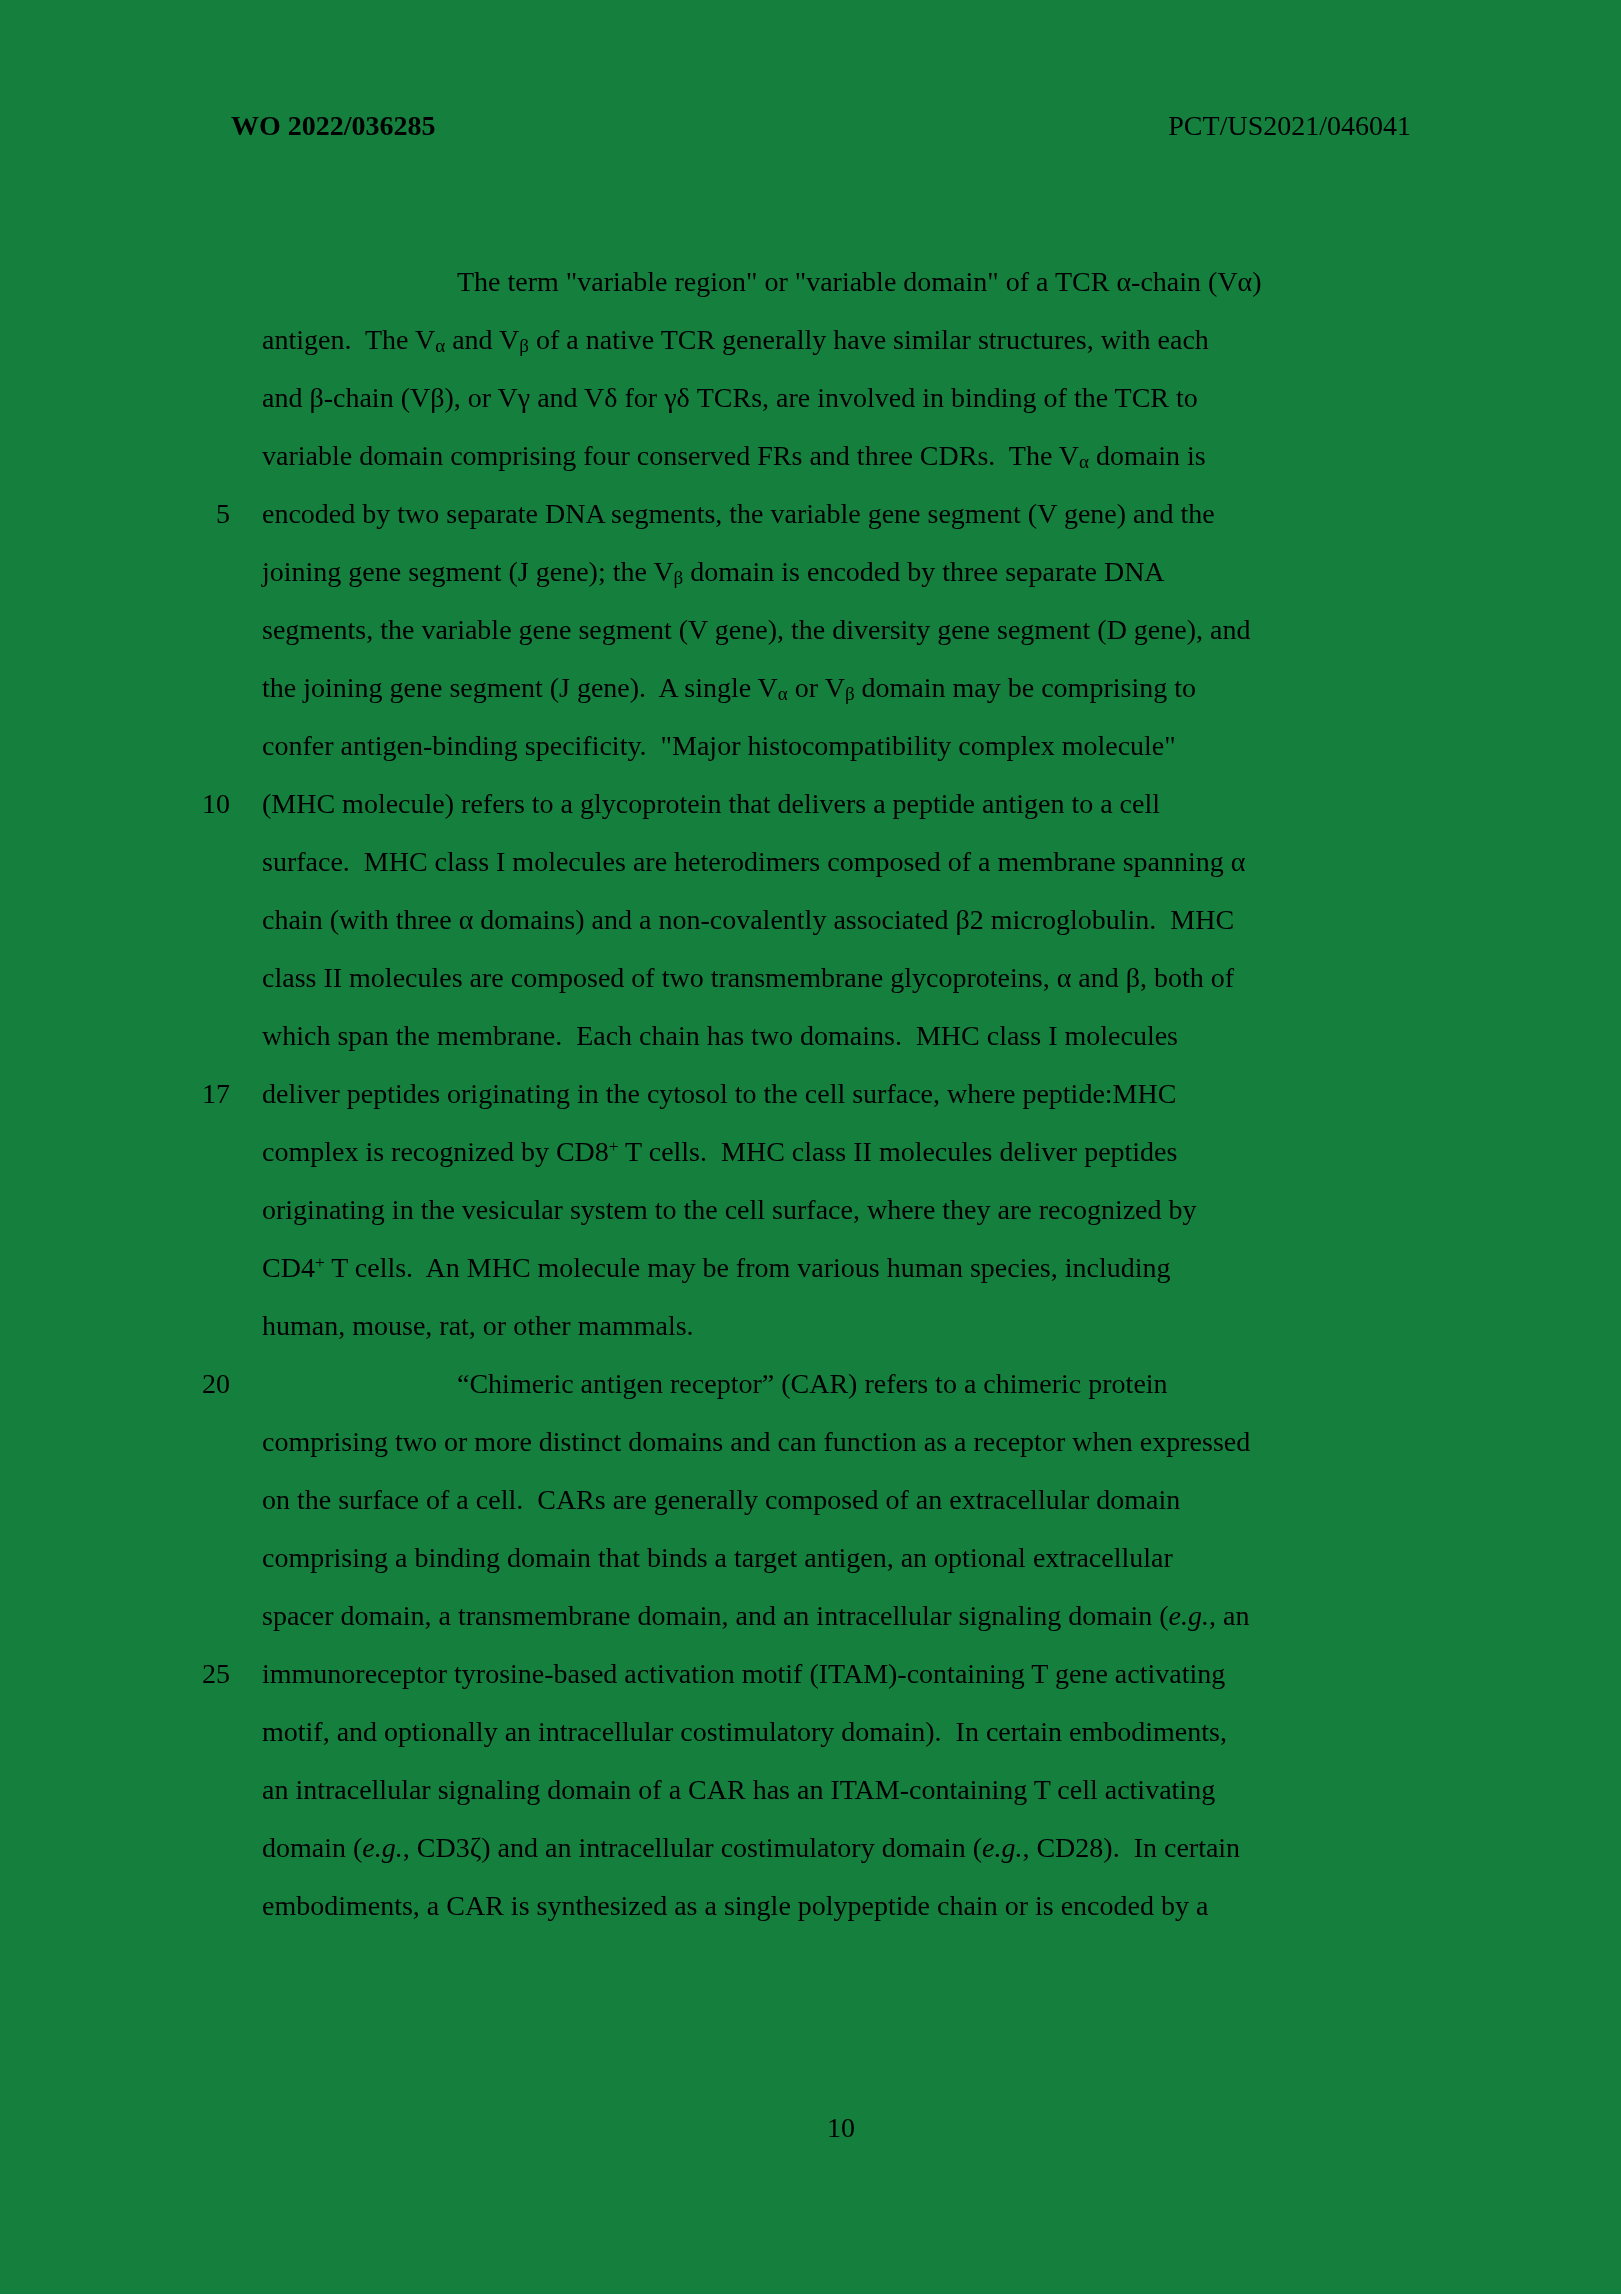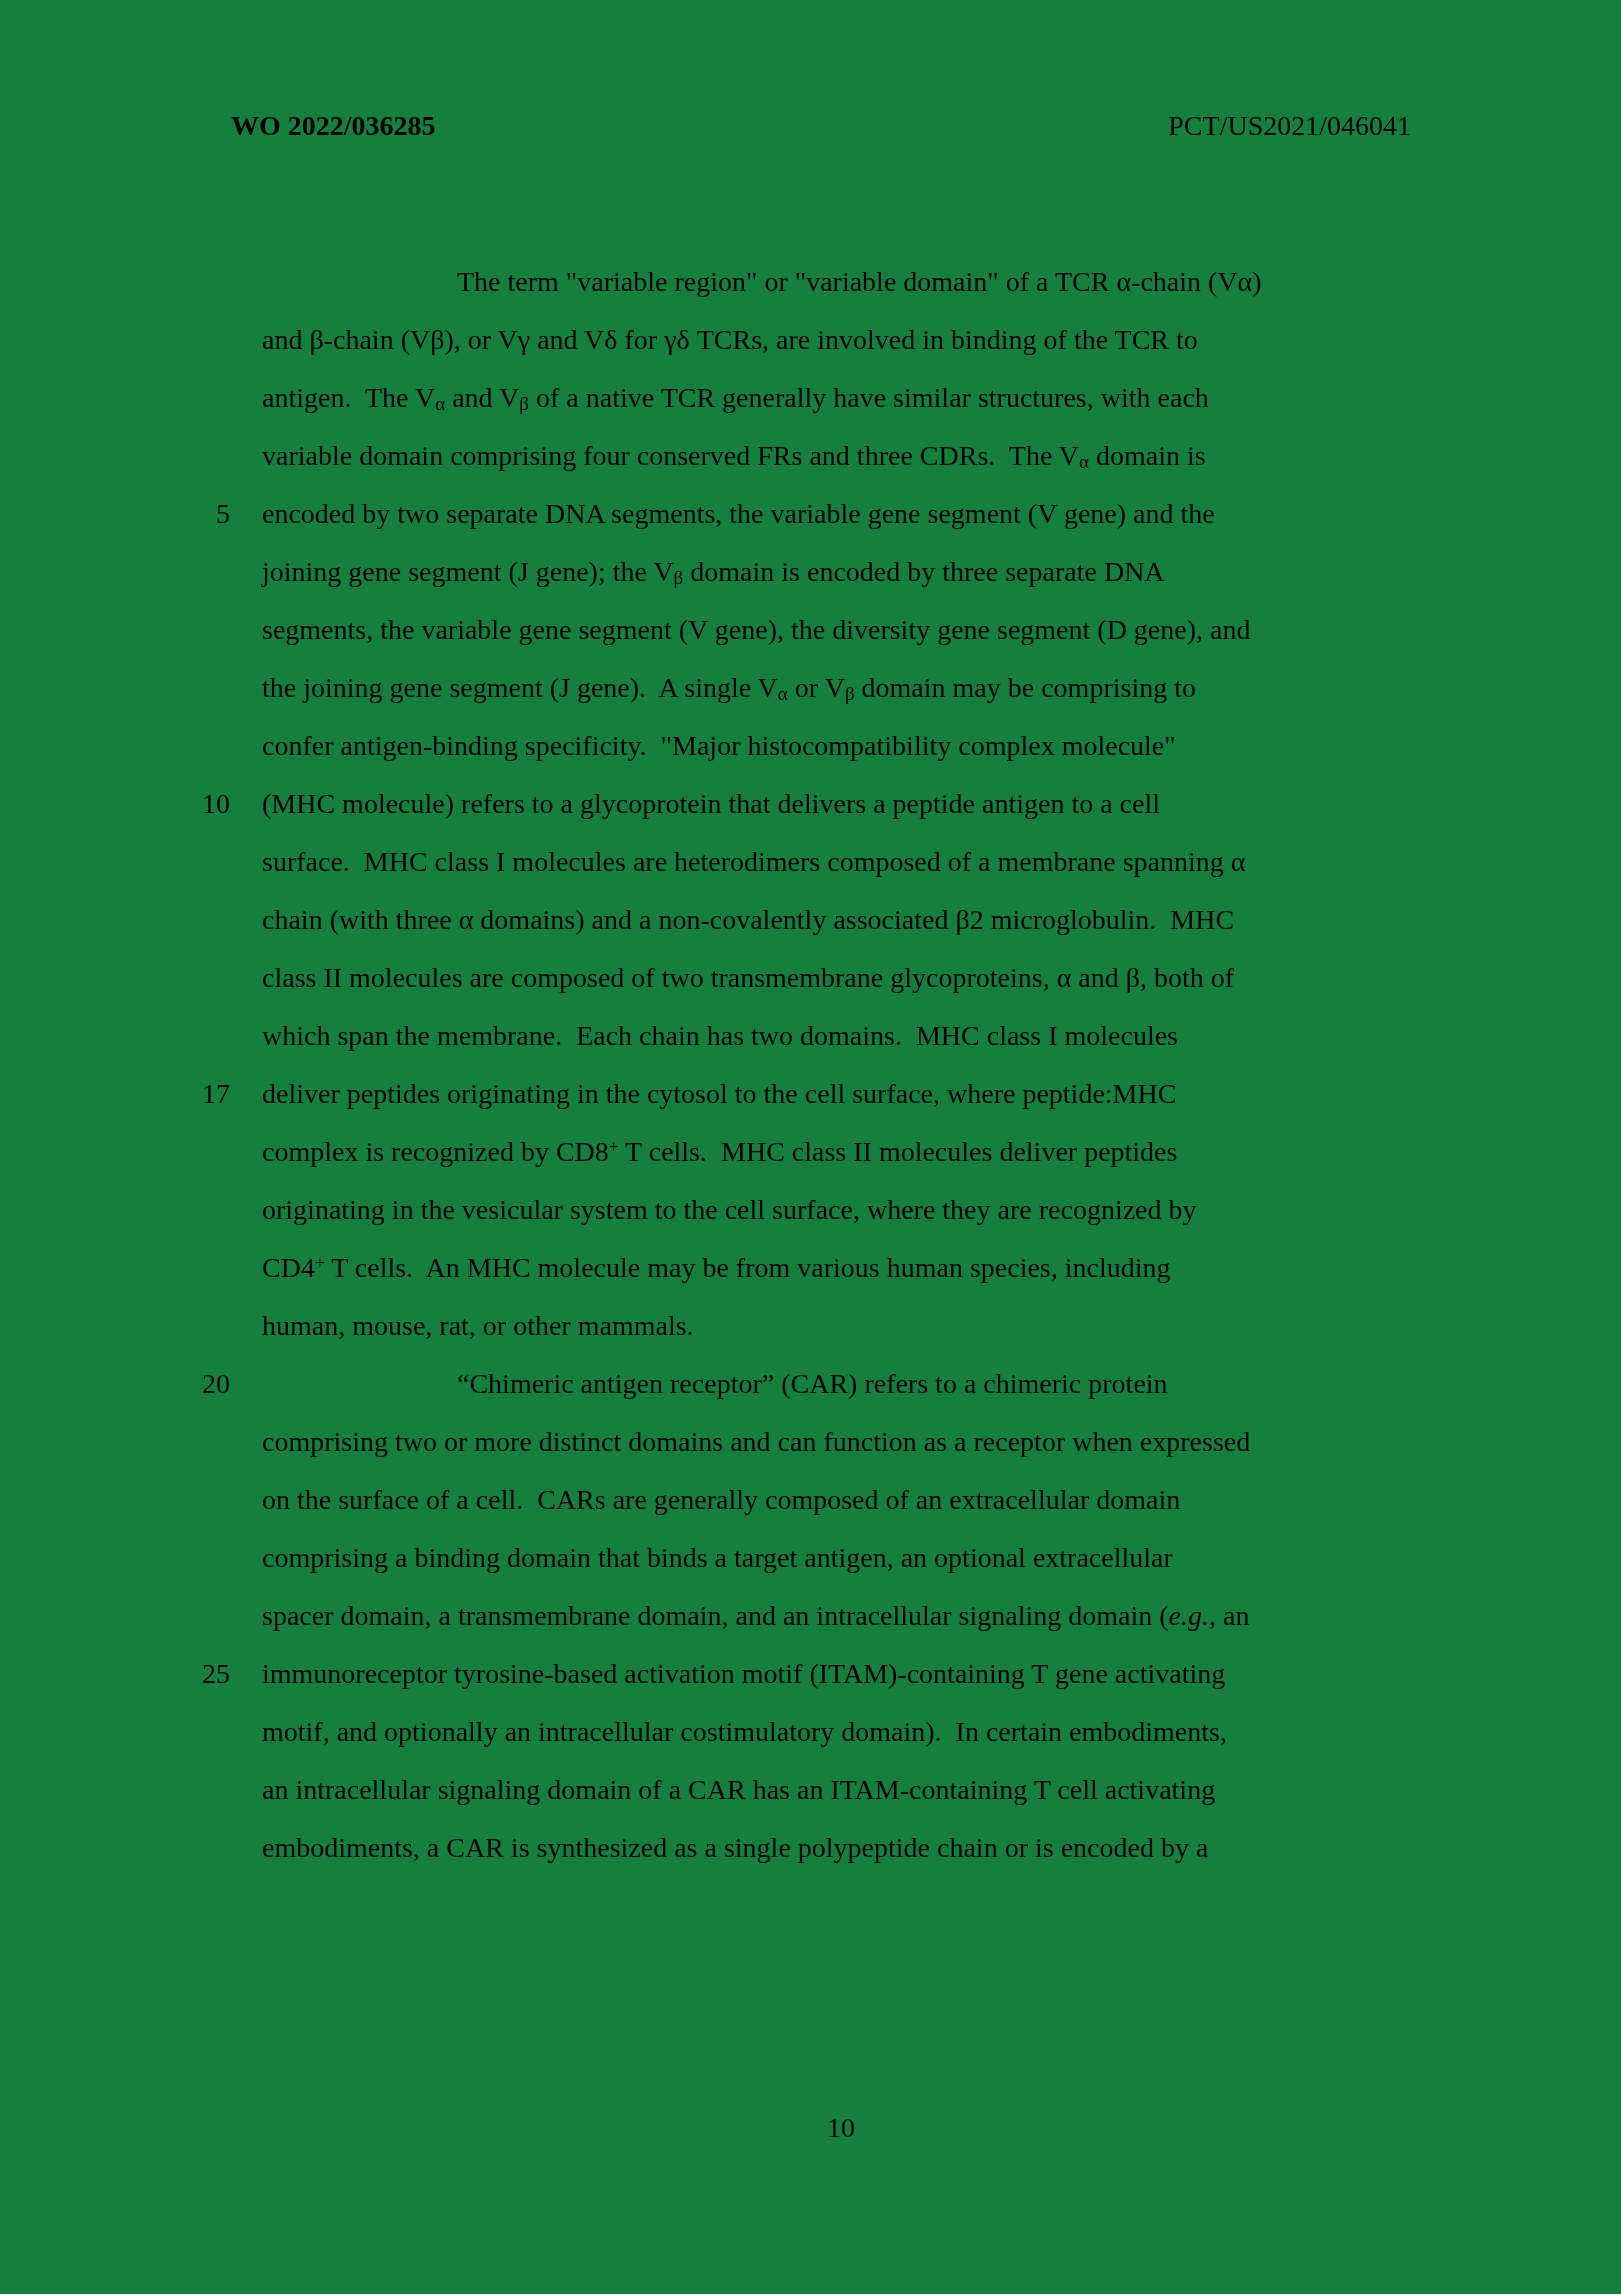--- a/index.html
+++ b/index.html
@@ -98,25 +98,25 @@
     <span class="hdr-right">PCT/US2021/046041</span>
   </div>
 
   <div class="body-lines">
       <div class="line indent">
         <span class="line-num"></span>
         <span class="line-text"><span>The term "variable region" or "variable domain" of a TCR α-chain (Vα)</span></span>
       </div>
       <div class="line">
         <span class="line-num"></span>
+        <span class="line-text"><span>antigen.  The V</span><sub>α</sub><span> and V</span><sub>β</sub><span> of a native TCR generally have similar structures, with each</span></span>
+      </div>
+      <div class="line">
+        <span class="line-num"></span>
         <span class="line-text"><span>and β-chain (Vβ), or Vγ and Vδ for γδ TCRs, are involved in binding of the TCR to</span></span>
-      </div>
-      <div class="line">
-        <span class="line-num"></span>
-        <span class="line-text"><span>antigen.  The V</span><sub>α</sub><span> and V</span><sub>β</sub><span> of a native TCR generally have similar structures, with each</span></span>
       </div>
       <div class="line">
         <span class="line-num"></span>
         <span class="line-text"><span>variable domain comprising four conserved FRs and three CDRs.  The V</span><sub>α</sub><span> domain is</span></span>
       </div>
       <div class="line">
         <span class="line-num">5</span>
         <span class="line-text"><span>encoded by two separate DNA segments, the variable gene segment (V gene) and the</span></span>
       </div>
       <div class="line">
@@ -202,20 +202,24 @@
       <div class="line">
         <span class="line-num"></span>
         <span class="line-text"><span>motif, and optionally an intracellular costimulatory domain).  In certain embodiments,</span></span>
       </div>
       <div class="line">
         <span class="line-num"></span>
         <span class="line-text"><span>an intracellular signaling domain of a CAR has an ITAM-containing T cell activating</span></span>
       </div>
       <div class="line">
         <span class="line-num"></span>
+        <span class="line-text"><span>domain (</span><em>e.g.</em><span>, CD3ζ) and an intracellular costimulatory domain (</span><em>e.g.</em><span>, CD28).  In certain</span></span>
+      </div>
+      <div class="line">
+        <span class="line-num"></span>
         <span class="line-text"><span>embodiments, a CAR is synthesized as a single polypeptide chain or is encoded by a</span></span>
       </div>
     </div>
 
   <div class="footer-page-number">10</div>
 
 </div>
 
 
 </body></html>

